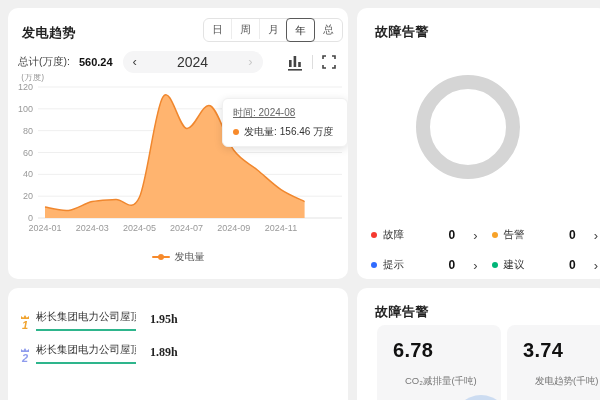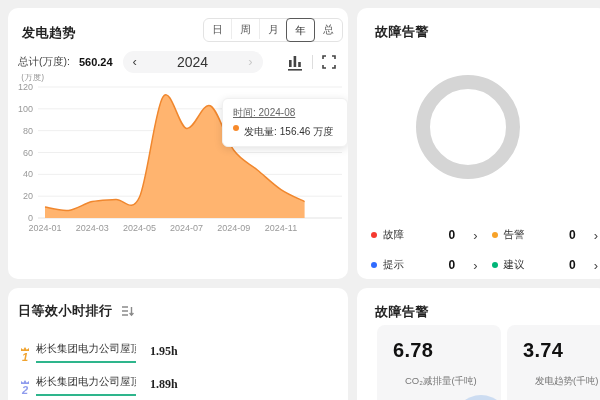--- a/index.html
+++ b/index.html
@@ -37,21 +37,21 @@
   .gen-chart-wrap{position:absolute;left:0;top:66px;width:340px;height:166px;}
   .gen-legend{position:absolute;left:0;top:242px;width:340px;display:flex;justify-content:center;
        align-items:center;gap:5px;}
   .legend-marker{width:18px;height:2px;background:#f78a2b;border-radius:2px;position:relative;}
   .legend-marker::after{content:"";position:absolute;left:6px;top:-2px;width:6px;height:6px;
        border-radius:50%;background:#f78a2b;}
   .legend-label{font-size:10px;color:#555;}
   .tooltip{position:absolute;left:214px;top:90px;width:126px;background:#fff;border:1px solid #f0f0f0;
        border-radius:6px;box-shadow:0 2px 8px rgba(0,0,0,.12);padding:7px 10px;box-sizing:border-box;z-index:5;}
   .tooltip .t-line1{font-size:10px;color:#666;text-decoration:underline;}
-  .tooltip .t-line2{display:flex;margin-top:5px;font-size:10px;color:#333;}
+  .tooltip .t-line2{display:flex;align-items:center;margin-top:5px;font-size:10px;color:#333;}
   .tooltip-dot{width:6px;height:6px;border-radius:50%;background:#f78a2b;margin-right:5px;flex:0 0 auto;}
 
   
   .faults-header{padding:14px 0 0 18px;}
   .donut-wrap{position:absolute;left:56px;top:64px;}
   .fault-grid{position:absolute;left:14px;top:214px;right:10px;display:grid;
        grid-template-columns:1fr 1fr;column-gap:14px;row-gap:4px;}
   .fault-item{display:flex;align-items:center;height:26px;cursor:pointer;}
   .fault-dot{width:6px;height:6px;border-radius:50%;margin-right:6px;flex:0 0 auto;}
   .fault-label{font-size:10.5px;color:#333;margin-right:auto;}
@@ -151,20 +151,24 @@
 
   <div class="tooltip">
     <div class="t-line1">时间: 2024-08</div>
     <div class="t-line2">
       <span class="tooltip-dot"></span>
       <span>发电量:</span>
       <span style="margin-left:3px">156.46 万度</span>
     </div>
   </div>
 
+  <div class="gen-legend">
+    <span class="legend-marker"></span>
+    <span class="legend-label">发电量</span>
+  </div>
 </div>
 
 <div class="panel" id="panel-faults">
   <div class="faults-header">
     <span class="panel-title">故障告警</span>
   </div>
   <div class="donut-wrap">
     <svg width="110" height="110" viewBox="0 0 110 110">
       <circle cx="55" cy="55" r="45" fill="none" stroke="#d5d5d5" stroke-width="14"></circle>
     </svg>
@@ -191,30 +195,20 @@
     <div class="fault-item">
       <span class="fault-dot" style="background: rgb(0, 181, 120);"></span>
       <span class="fault-label">建议</span>
       <span class="fault-count">0</span>
       <span class="fault-chevron">›</span>
     </div>
   </div>
 </div>
 
 <div class="panel" id="panel-ranking">
-  <div class="rank-header">
-    <span class="panel-title">日等效小时排行</span>
-    <svg width="13" height="12" viewBox="0 0 13 12" stroke="#8a8a8a" stroke-width="1.4" fill="none">
-      <path d="M1 2 H7"></path>
-        <path d="M1 6 H7"></path>
-        <path d="M1 10 H7"></path>
-      <path d="M10.5 2 V10"></path>
-        <path d="M8.6 8 L10.5 10.2 L12.4 8"></path>
-    </svg>
-  </div>
   <div class="rank-list">
     <div class="rank-row">
       <span class="rank-num" style="color: rgb(240, 163, 47);">1</span>
       <span class="rank-name" style="border-bottom-color: rgb(46, 181, 140);">彬长集团电力公司屋顶分布式...</span>
       <span class="rank-value">1.95h</span>
     </div>
     <div class="rank-row">
       <span class="rank-num" style="color: rgb(143, 156, 237);">2</span>
       <span class="rank-name" style="border-bottom-color: rgb(46, 181, 140);">彬长集团电力公司屋顶分布式...</span>
       <span class="rank-value">1.89h</span>

